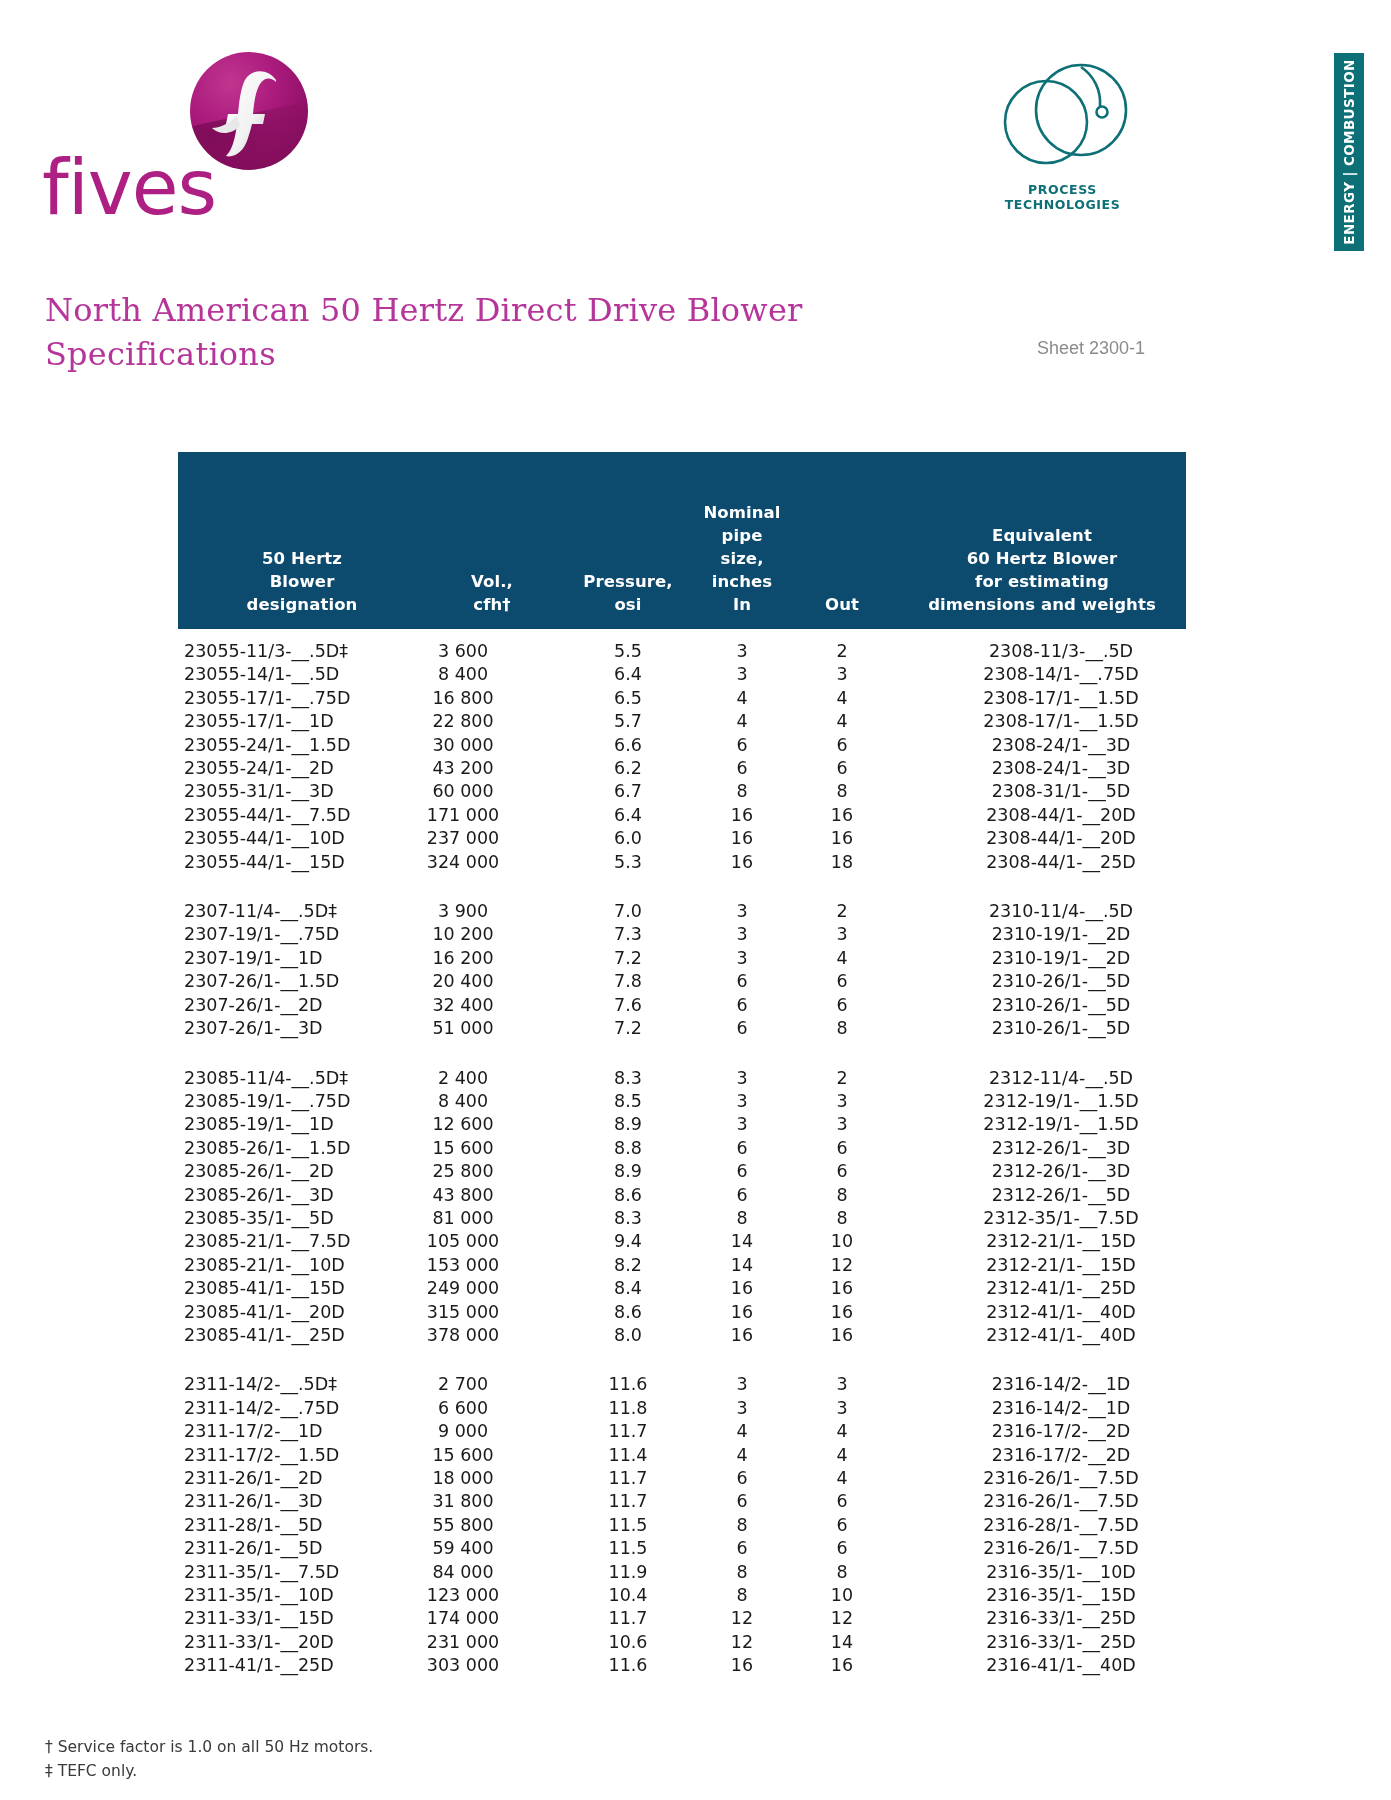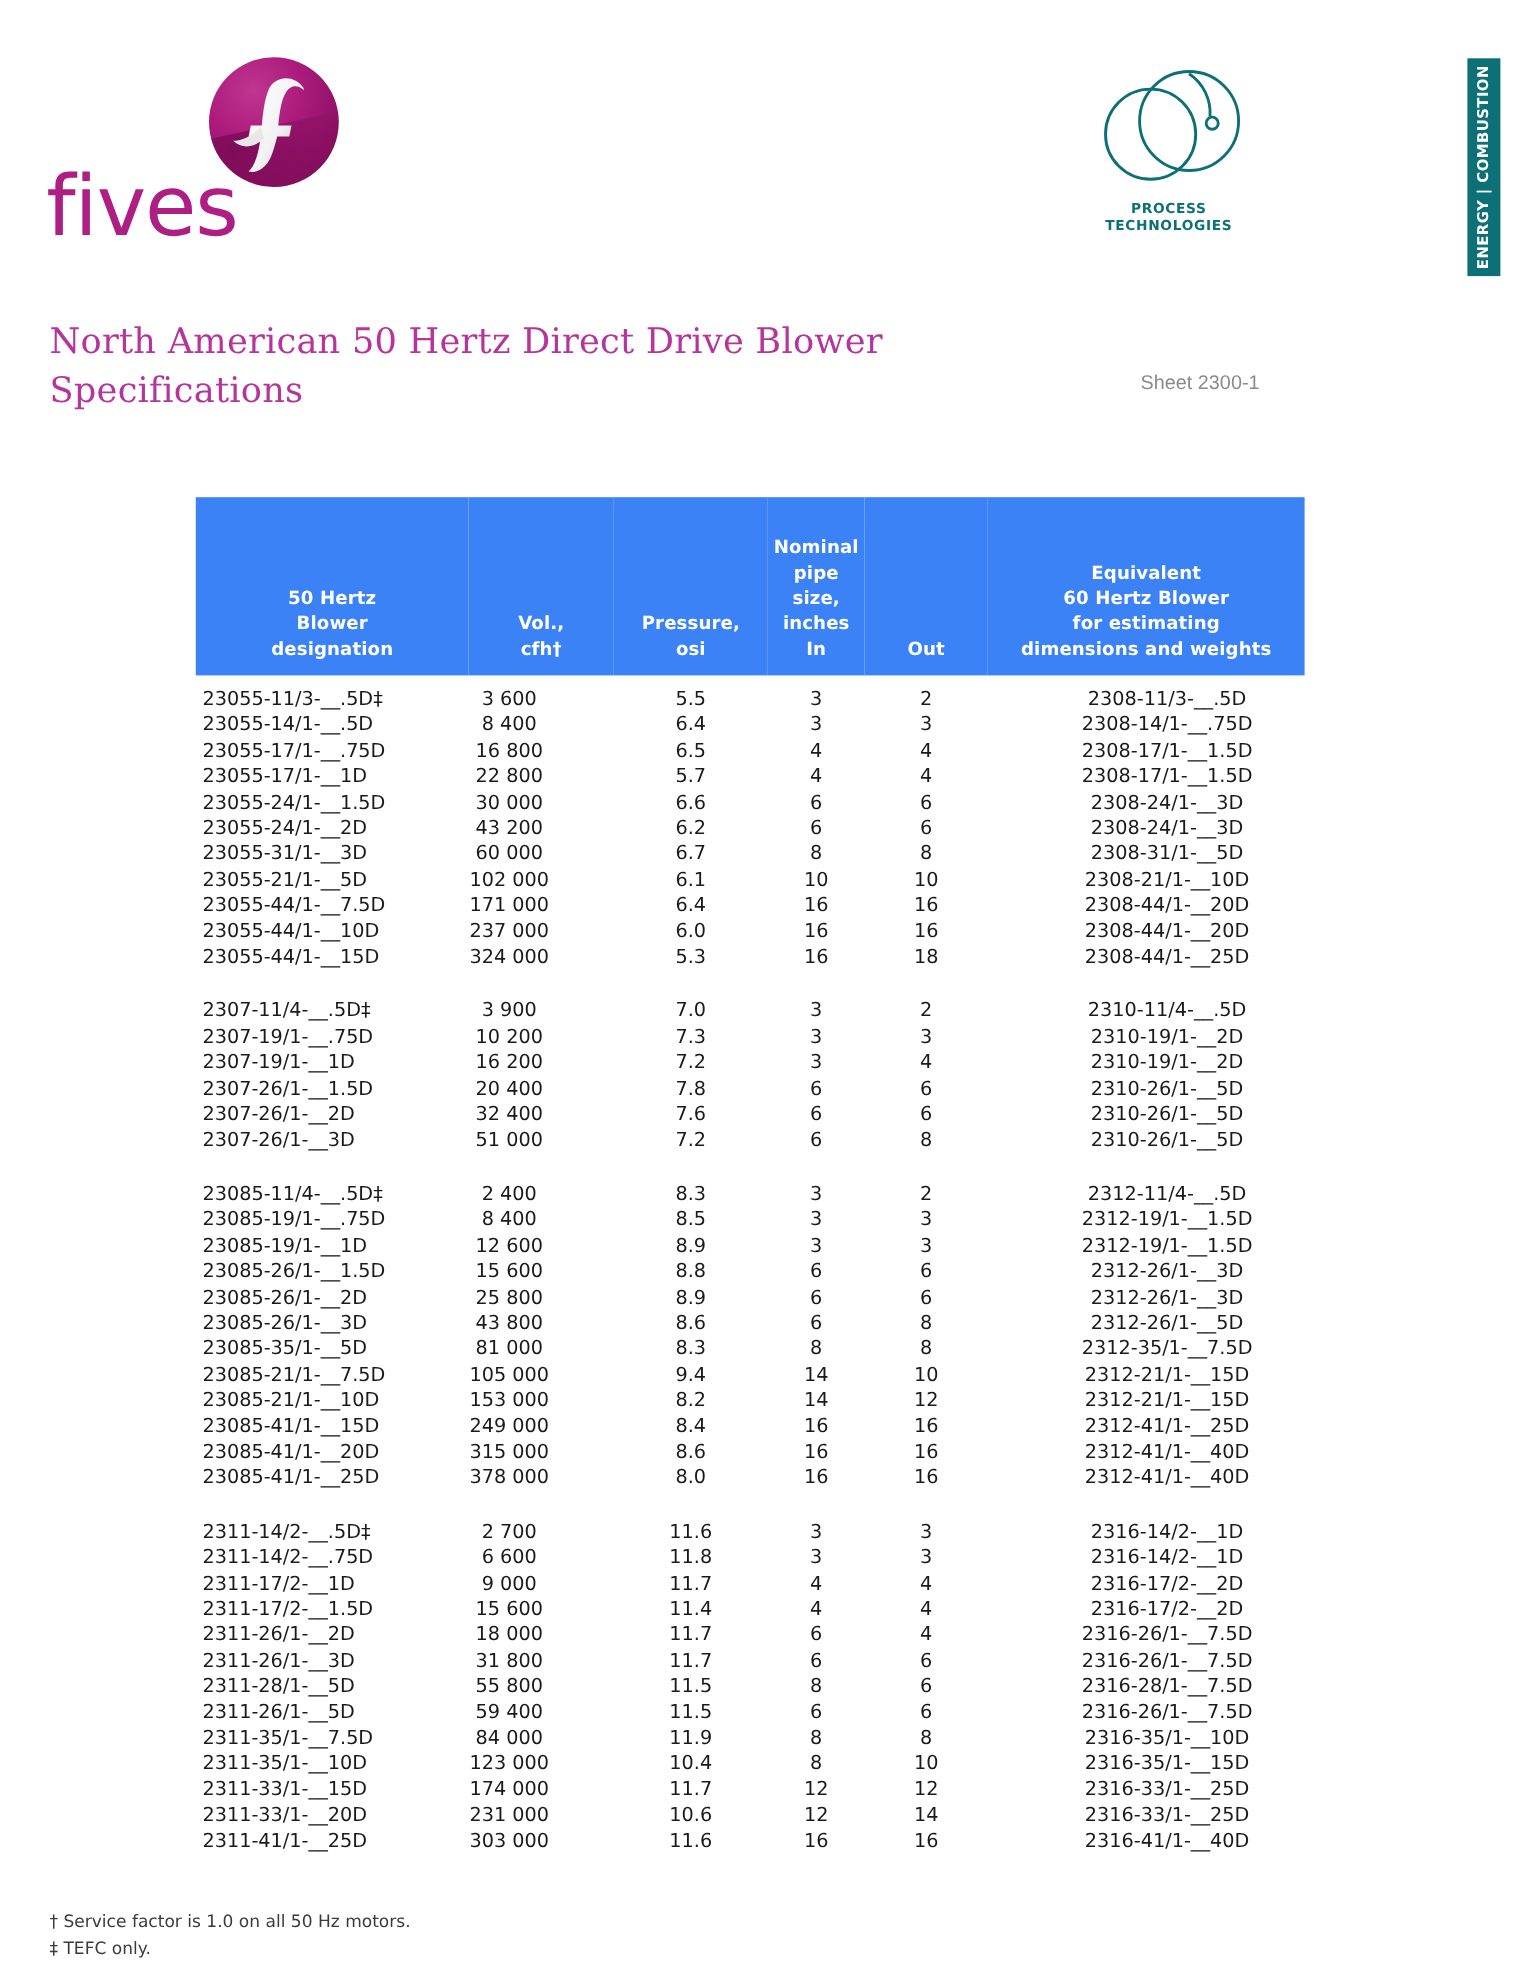--- a/index.html
+++ b/index.html
@@ -155,27 +155,27 @@
     table-layout: fixed;
   }
   table.spec col.c0 { width: 248px; }
   table.spec col.c1 { width: 132px; }
   table.spec col.c2 { width: 140px; }
   table.spec col.c3 { width: 88px; }
   table.spec col.c4 { width: 112px; }
   table.spec col.c5 { width: 288px; }
 
   thead th {
-    background: #3b82f6;
+    background: #0c4a6e;
     color: #ffffff;
     font-family: "DejaVu Sans", sans-serif;
     font-weight: 600;
     font-size: 16.5px;
     line-height: 23px;
-    padding: 11px 0 13px 0;
+    padding: 26px 0 13px 0;
     vertical-align: bottom;
     text-align: center;
     letter-spacing: 0.1px;
   }
   thead th .hline { display: block; }
   thead th .spacer { display: block; visibility: hidden; }
 
   tbody td {
     font-family: "DejaVu Sans", sans-serif;
     font-size: 17.5px;
@@ -358,28 +358,20 @@
         </tr>
         <tr>
           <td class="desig">23055-31/1-__3D</td>
           <td class="vol">60 000</td>
           <td>6.7</td>
           <td>8</td>
           <td>8</td>
           <td class="equiv">2308-31/1-__5D</td>
         </tr>
         <tr>
-          <td class="desig">23055-21/1-__5D</td>
-          <td class="vol">102 000</td>
-          <td>6.1</td>
-          <td>10</td>
-          <td>10</td>
-          <td class="equiv">2308-21/1-__10D</td>
-        </tr>
-        <tr>
           <td class="desig">23055-44/1-__7.5D</td>
           <td class="vol">171 000</td>
           <td>6.4</td>
           <td>16</td>
           <td>16</td>
           <td class="equiv">2308-44/1-__20D</td>
         </tr>
         <tr>
           <td class="desig">23055-44/1-__10D</td>
           <td class="vol">237 000</td>

